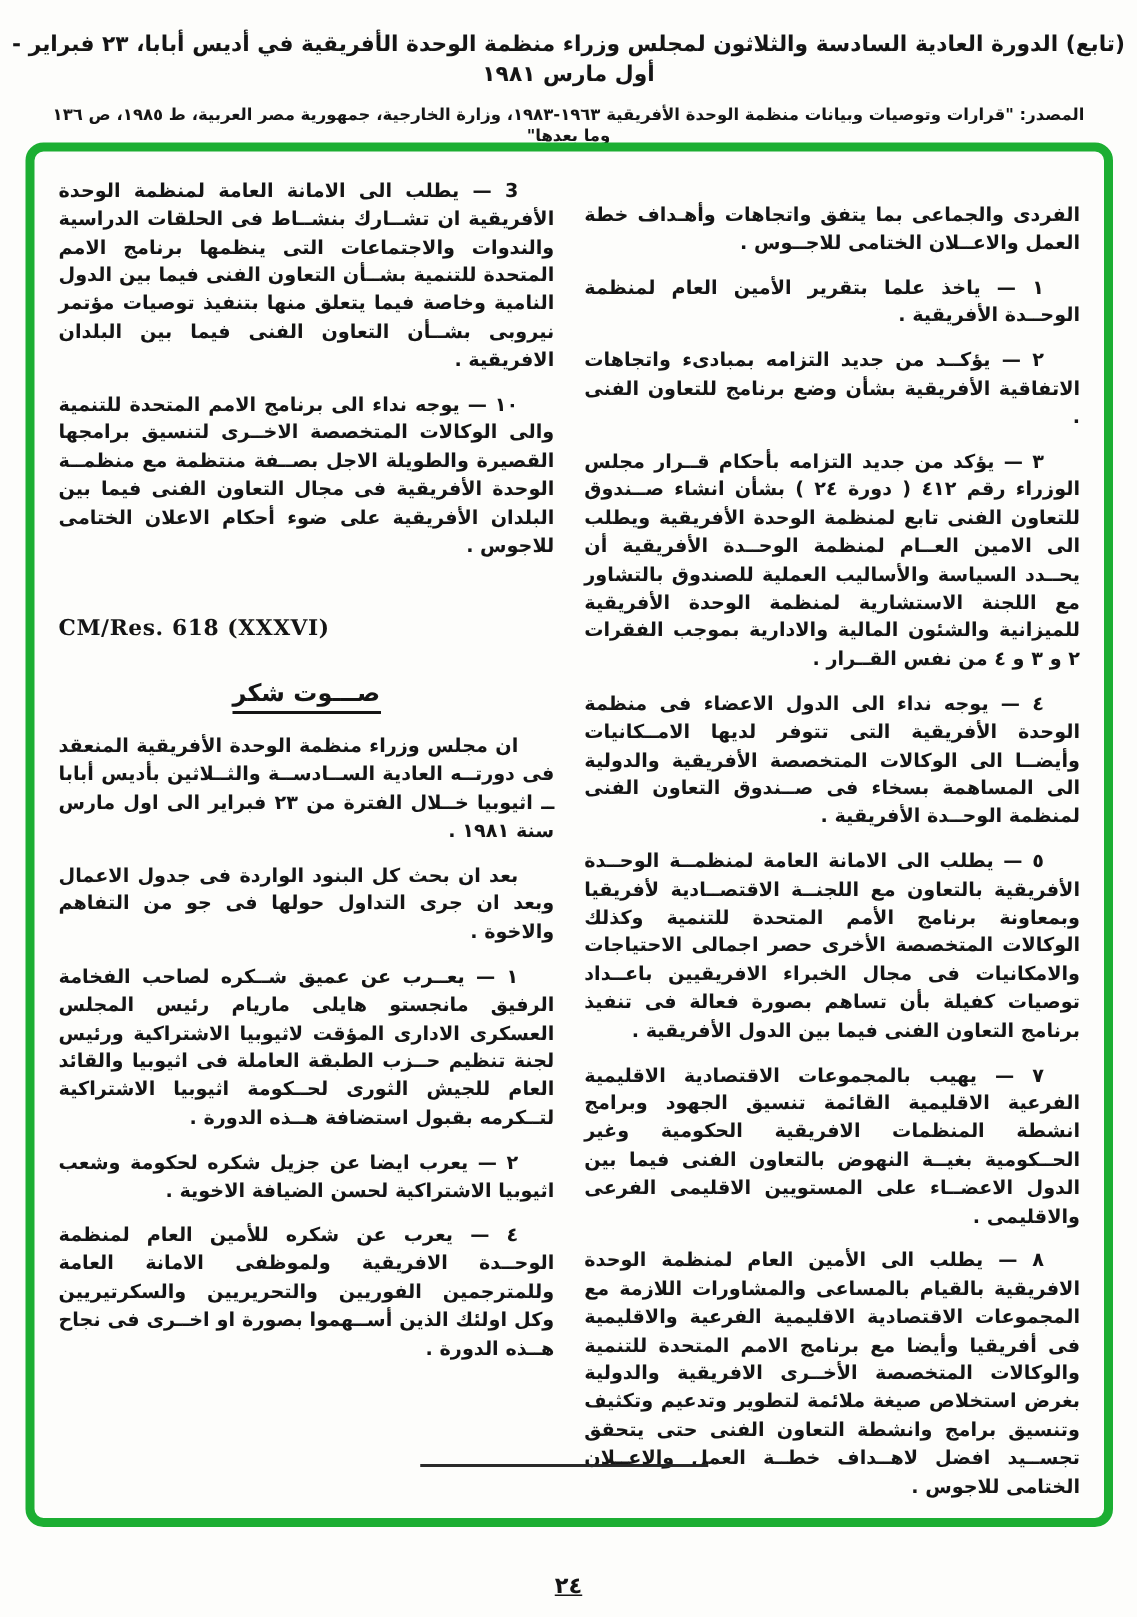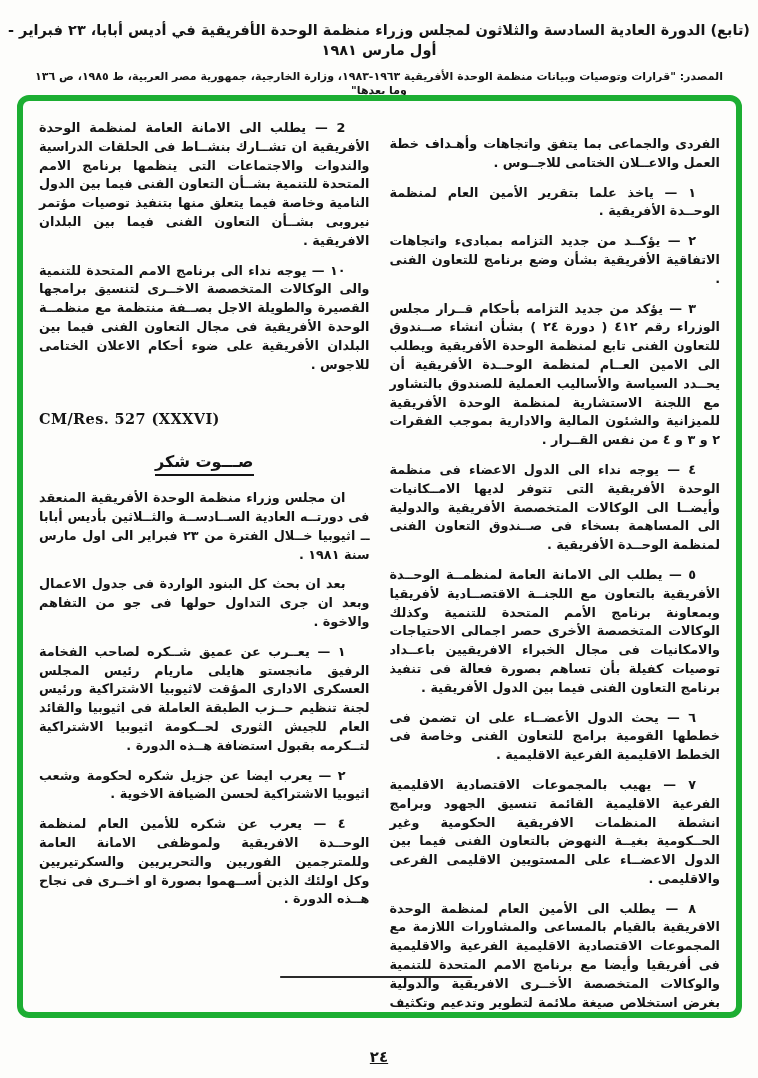--- a/index.html
+++ b/index.html
@@ -80,30 +80,29 @@
   <div class="frame">
     <div class="columns">
 
       <section class="col">
         <p class="cont">الفردى والجماعى بما يتفق واتجاهات وأهـداف خطة العمل والاعــلان الختامى للاجــوس .</p>
         <p>١ — ياخذ علما بتقرير الأمين العام لمنظمة الوحــدة الأفريقية .</p>
         <p>٢ — يؤكــد من جديد التزامه بمبادىء واتجاهات الاتفاقية الأفريقية بشأن وضع برنامج للتعاون الفنى .</p>
         <p>٣ — يؤكد من جديد التزامه بأحكام قــرار مجلس الوزراء رقم ٤١٢ ( دورة ٢٤ ) بشأن انشاء صــندوق للتعاون الفنى تابع لمنظمة الوحدة الأفريقية ويطلب الى الامين العــام لمنظمة الوحــدة الأفريقية أن يحــدد السياسة والأساليب العملية للصندوق بالتشاور مع اللجنة الاستشارية لمنظمة الوحدة الأفريقية للميزانية والشئون المالية والادارية بموجب الفقرات ٢ و ٣ و ٤ من نفس القــرار .</p>
         <p>٤ — يوجه نداء الى الدول الاعضاء فى منظمة الوحدة الأفريقية التى تتوفر لديها الامــكانيات وأيضــا الى الوكالات المتخصصة الأفريقية والدولية الى المساهمة بسخاء فى صــندوق التعاون الفنى لمنظمة الوحــدة الأفريقية .</p>
         <p>٥ — يطلب الى الامانة العامة لمنظمــة الوحــدة الأفريقية بالتعاون مع اللجنــة الاقتصــادية لأفريقيا وبمعاونة برنامج الأمم المتحدة للتنمية وكذلك الوكالات المتخصصة الأخرى حصر اجمالى الاحتياجات والامكانيات فى مجال الخبراء الافريقيين باعــداد توصيات كفيلة بأن تساهم بصورة فعالة فى تنفيذ برنامج التعاون الفنى فيما بين الدول الأفريقية .</p>
-        <p>٦ — يحث الدول الأعضــاء على ان تضمن فى خططها القومية برامج للتعاون الفنى وخاصة فى الخطط الاقليمية الفرعية الاقليمية .</p>
         <p>٧ — يهيب بالمجموعات الاقتصادية الاقليمية الفرعية الاقليمية القائمة تنسيق الجهود وبرامج انشطة المنظمات الافريقية الحكومية وغير الحــكومية بغيــة النهوض بالتعاون الفنى فيما بين الدول الاعضــاء على المستويين الاقليمى الفرعى والاقليمى .</p>
         <p>٨ — يطلب الى الأمين العام لمنظمة الوحدة الافريقية بالقيام بالمساعى والمشاورات اللازمة مع المجموعات الاقتصادية الاقليمية الفرعية والاقليمية فى أفريقيا وأيضا مع برنامج الامم المتحدة للتنمية والوكالات المتخصصة الأخــرى الافريقية والدولية بغرض استخلاص صيغة ملائمة لتطوير وتدعيم وتكثيف وتنسيق برامج وانشطة التعاون الفنى حتى يتحقق تجســيد افضل لاهــداف خطــة العمل والاعــلان الختامى للاجوس .</p>
       </section>
 
       <section class="col">
-        <p>2 — يطلب الى الامانة العامة لمنظمة الوحدة الأفريقية ان تشــارك بنشــاط فى الحلقات الدراسية والندوات والاجتماعات التى ينظمها برنامج الامم المتحدة للتنمية بشــأن التعاون الفنى فيما بين الدول النامية وخاصة فيما يتعلق منها بتنفيذ توصيات مؤتمر نيروبى بشــأن التعاون الفنى فيما بين البلدان الافريقية .</p>
+        <p>3 — يطلب الى الامانة العامة لمنظمة الوحدة الأفريقية ان تشــارك بنشــاط فى الحلقات الدراسية والندوات والاجتماعات التى ينظمها برنامج الامم المتحدة للتنمية بشــأن التعاون الفنى فيما بين الدول النامية وخاصة فيما يتعلق منها بتنفيذ توصيات مؤتمر نيروبى بشــأن التعاون الفنى فيما بين البلدان الافريقية .</p>
         <p>١٠ — يوجه نداء الى برنامج الامم المتحدة للتنمية والى الوكالات المتخصصة الاخــرى لتنسيق برامجها القصيرة والطويلة الاجل بصــفة منتظمة مع منظمــة الوحدة الأفريقية فى مجال التعاون الفنى فيما بين البلدان الأفريقية على ضوء أحكام الاعلان الختامى للاجوس .</p>
 
-        <div class="cmres">CM/Res. 527 (XXXVI)</div>
+        <div class="cmres">CM/Res. 618 (XXXVI)</div>
 
         <div class="thanks-heading">
           <span>صـــوت شكر</span>
         </div>
 
         <p>ان مجلس وزراء منظمة الوحدة الأفريقية المنعقد فى دورتــه العادية الســادســة والثــلاثين بأديس أبابا ــ اثيوبيا خــلال الفترة من ٢٣ فبراير الى اول مارس سنة ١٩٨١ .</p>
         <p>بعد ان بحث كل البنود الواردة فى جدول الاعمال وبعد ان جرى التداول حولها فى جو من التفاهم والاخوة .</p>
         <p>١ — يعــرب عن عميق شــكره لصاحب الفخامة الرفيق مانجستو هايلى ماريام رئيس المجلس العسكرى الادارى المؤقت لاثيوبيا الاشتراكية ورئيس لجنة تنظيم حــزب الطبقة العاملة فى اثيوبيا والقائد العام للجيش الثورى لحــكومة اثيوبيا الاشتراكية لتــكرمه بقبول استضافة هــذه الدورة .</p>
         <p>٢ — يعرب ايضا عن جزيل شكره لحكومة وشعب اثيوبيا الاشتراكية لحسن الضيافة الاخوية .</p>
         <p>٤ — يعرب عن شكره للأمين العام لمنظمة الوحــدة الافريقية ولموظفى الامانة العامة وللمترجمين الفوريين والتحريريين والسكرتيريين وكل اولئك الذين أســهموا بصورة او اخــرى فى نجاح هــذه الدورة .</p>

